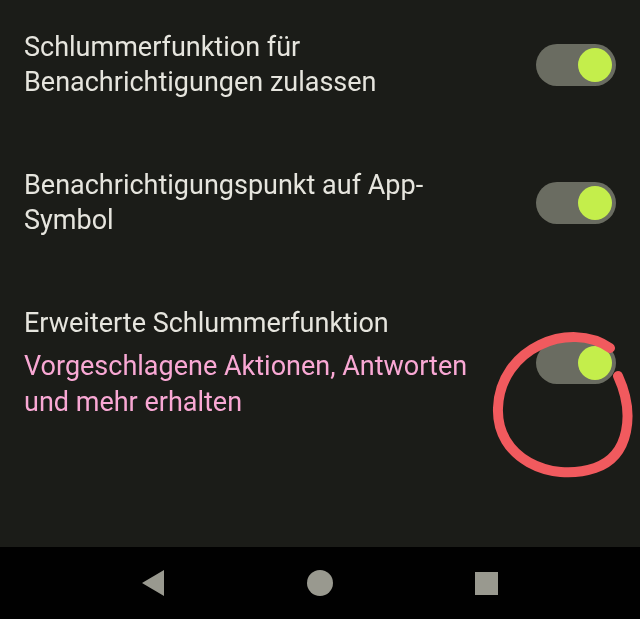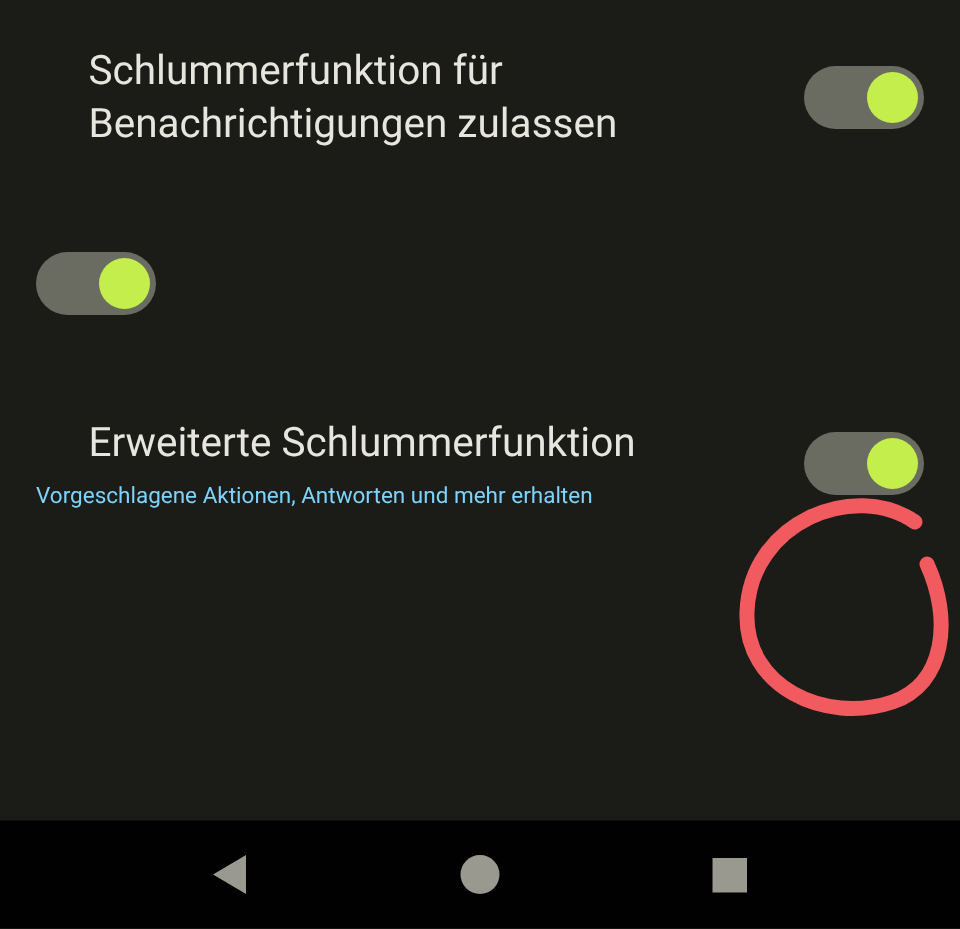--- a/index.html
+++ b/index.html
@@ -26,26 +26,25 @@
     .row-3 { padding-top: 28px; padding-bottom: 28px; }
     .setting-text {
       flex: 1;
       min-width: 0;
     }
     .setting-title {
       font-size: 27px;
       line-height: 1.3;
       color: #e6e5de;
       font-weight: 400;
-      margin-left: 35px;
     }
     .setting-subtitle {
-      font-size: 15px;
+      font-size: 27px;
       line-height: 1.3;
-      color: #7dd3fc;
+      color: #f9a8d4;
       margin-top: 8px;
     }
     .toggle {
       position: relative;
       width: 80px;
       height: 42px;
       background: #6a6c61;
       border-radius: 21px;
       flex-shrink: 0;
       cursor: pointer;
@@ -114,20 +113,23 @@
   <div class="setting-row row-1">
     <div class="setting-text">
       <div class="setting-title">Schlummerfunktion für Benachrichtigungen zulassen</div>
     </div>
     <div class="toggle on">
       <div class="knob"></div>
     </div>
   </div>
 
   <div class="setting-row row-2">
+    <div class="setting-text">
+      <div class="setting-title">Benachrichtigungspunkt auf App-Symbol</div>
+    </div>
     <div class="toggle on">
       <div class="knob"></div>
     </div>
   </div>
 
   <div class="setting-row row-3">
     <div class="setting-text">
       <div class="setting-title">Erweiterte Schlummerfunktion</div>
       <div class="setting-subtitle">Vorgeschlagene Aktionen, Antworten und mehr erhalten</div>
     </div>

